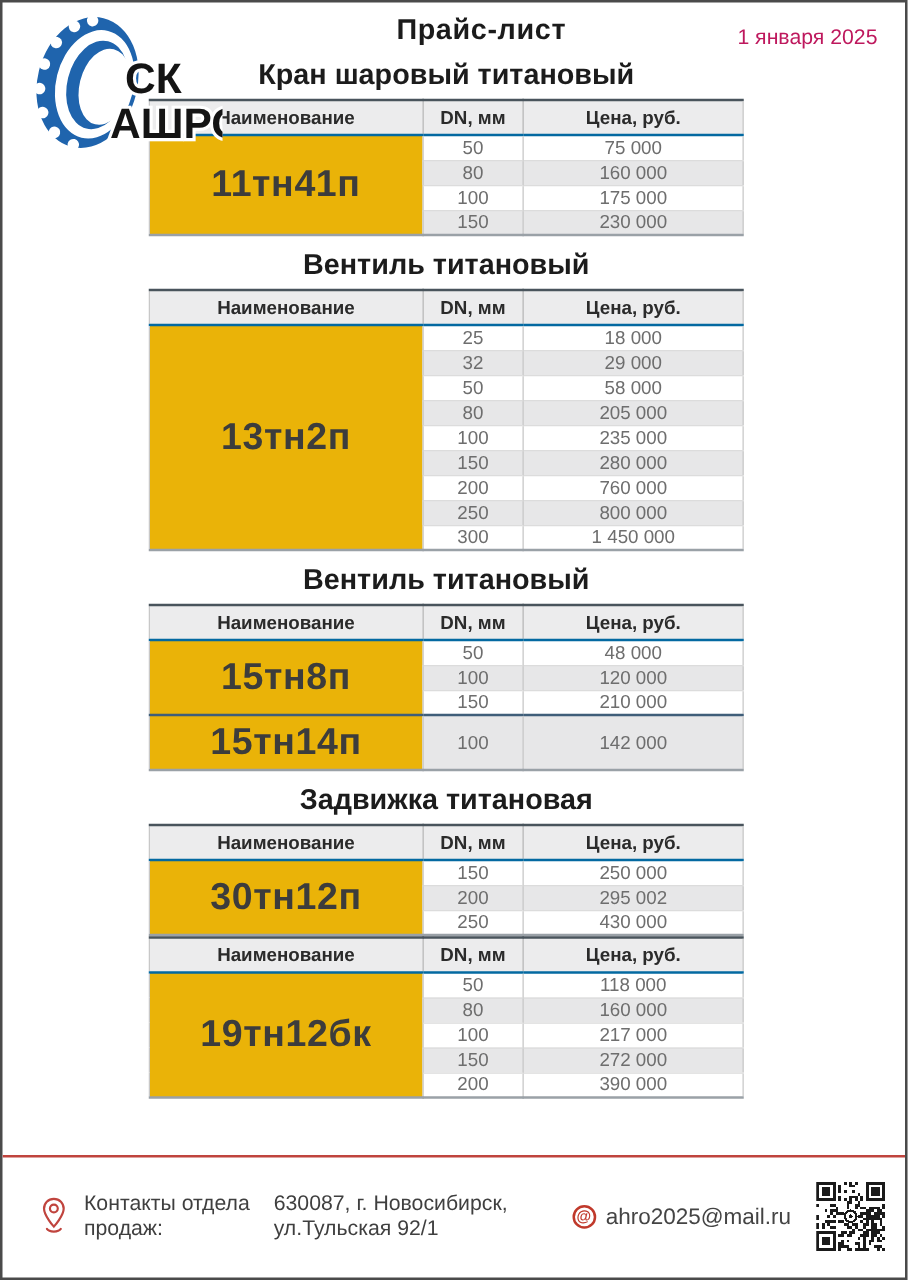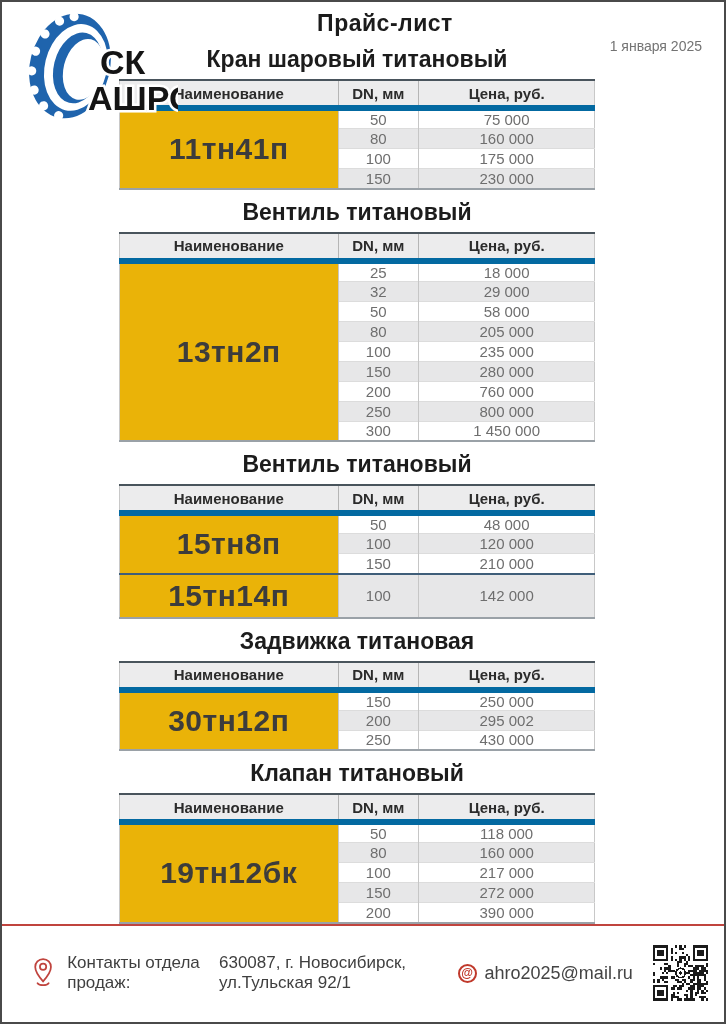--- a/index.html
+++ b/index.html
@@ -14,39 +14,39 @@
     display: flex; flex-direction: column;
     overflow: hidden;
   }
   
   .logo { position: absolute; top: 6px; left: 16px; width: 160px; height: 118px; }
   .page-title {
     margin: 8px 0 0 177px; width: 412px;
     text-align: center; font-size: 23px; font-weight: bold; color: #1b1b1b;
     letter-spacing: .5px;
   }
-  .date { position: absolute; top: 36px; right: 22px; font-size: 14px; color: #737373; }
+  .date { position: absolute; top: 18px; right: 22px; font-size: 17px; color: #be185d; }
   
   .content { margin-left: 117px; width: 476px; }
   .section-title {
     text-align: center; font-size: 23px; font-weight: bold; color: #1c1c1c;
     margin: 9px 0 6px;
   }
   table {
     width: 100%; border-collapse: collapse; table-layout: fixed;
     border-top: 2px solid #49545c;
     border-bottom: 2px solid #9aa1a7;
     border-left: 1px solid #c8c8c8;
     border-right: 1px solid #c8c8c8;
   }
   col.c-name { width: 46%; } col.c-dn { width: 17%; } col.c-price { width: 37%; }
   thead th {
     background: #ececed; height: 28px;
     font-size: 15px; font-weight: bold; color: #2b2b2b;
-    border-bottom: 6px solid #0369a1; text-align: center;
+    border-bottom: 2px solid #0369a1; text-align: center;
   }
   thead th + th { border-left: 1px solid #b5b5b5; }
   td { height: 20px; text-align: center; vertical-align: middle; }
   td.data { font-size: 15px; color: #6e6e6e; border-left: 1px solid #c6c6c6; border-top: 1px solid #dcdcdc; }
   tr:first-child td.data { border-top: none; }
   tr.shade td.data { background: #e7e7e8; }
   td.name-cell {
     font-size: 30px; font-weight: bold; color: #3c3c3c; background: #eab308;
     letter-spacing: .5px;
   }
@@ -251,21 +251,20 @@
               <td class="data">295 002</td>
             </tr>
             <tr>
               <td class="data">250</td>
               <td class="data">430 000</td>
             </tr>
           </tbody>
         </table>
       </section>
       <section>
-        <h2 class="section-title">Клапан титановый</h2>
         <table>
           <colgroup>
             <col class="c-name">
             <col class="c-dn">
             <col class="c-price">
           </colgroup>
           <thead>
             <tr>
               <th>Наименование</th>
               <th>DN, мм</th>

